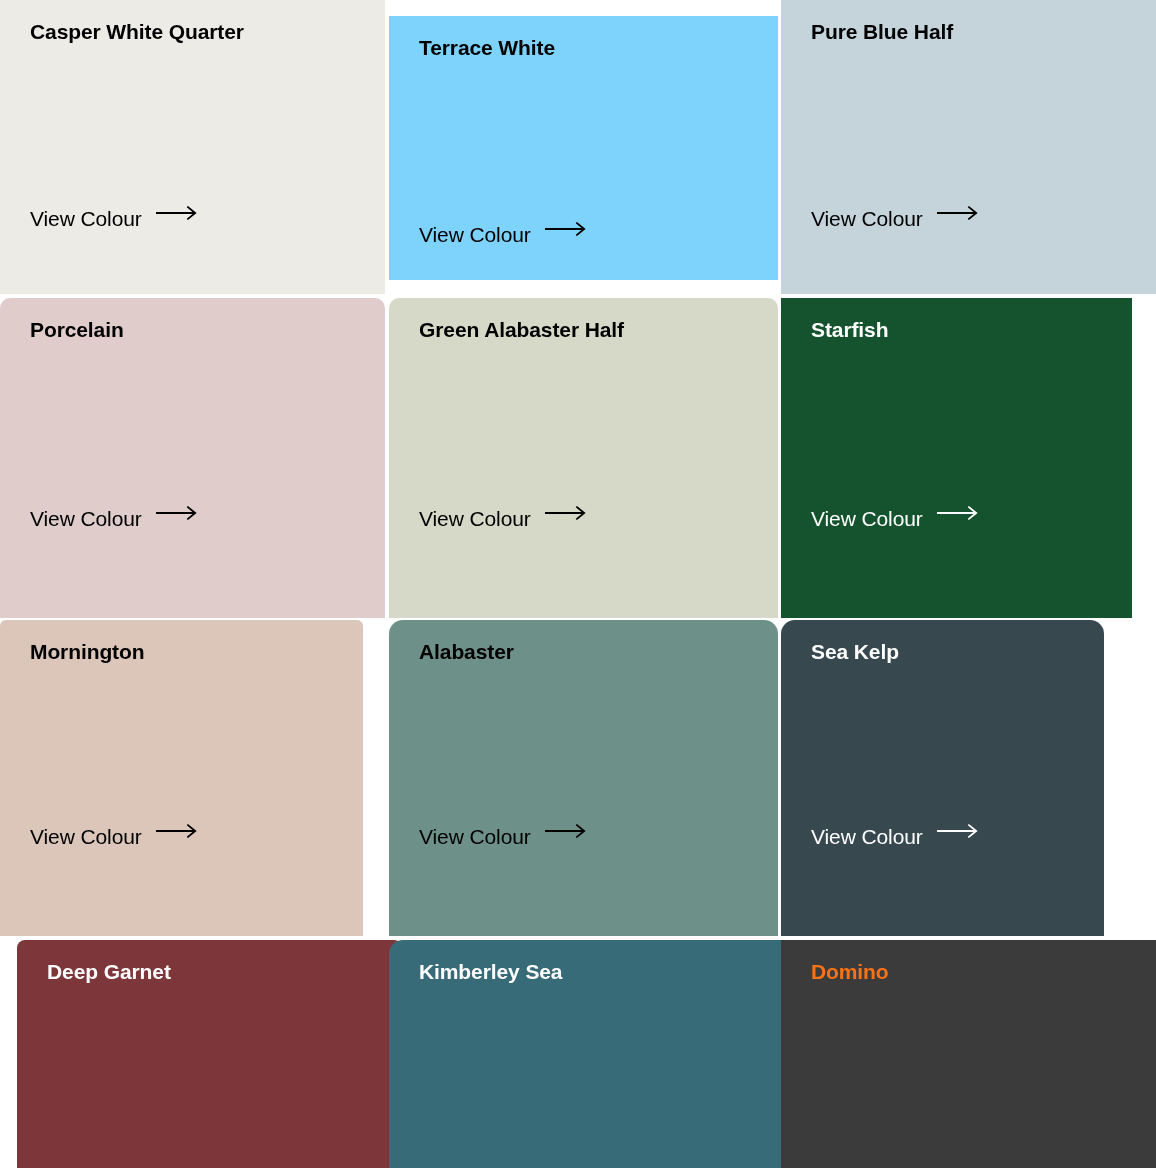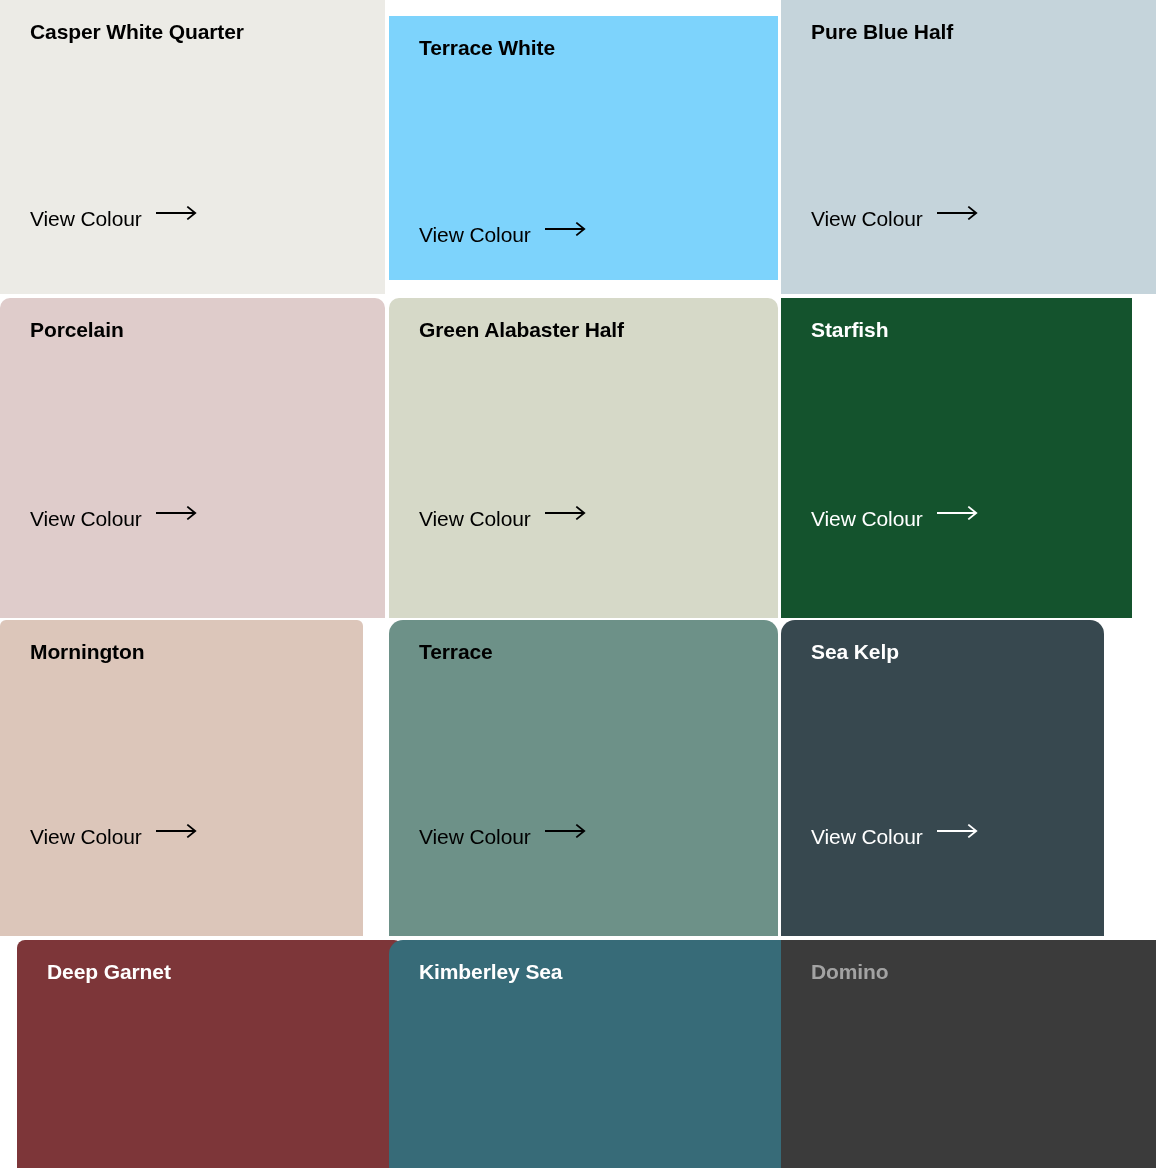--- a/index.html
+++ b/index.html
@@ -141,21 +141,21 @@
         <span class="view-colour-label">View Colour</span>
         <span class="arrow-icon">
           <svg viewBox="0 0 42 14" xmlns="http://www.w3.org/2000/svg" aria-hidden="true">
             <path d="M0 7 H38" stroke="currentColor" stroke-width="1.8" fill="none"></path>
             <path d="M32 1.2 L39.2 7 L32 12.8" stroke="currentColor" stroke-width="1.8" fill="none" stroke-linecap="square" stroke-linejoin="miter"></path>
           </svg>
         </span>
       </a>
     </div>
     <div class="swatch-card" style="left: 389px; top: 620px; width: 389px; height: 316px; background: rgb(109, 145, 136); color: rgb(0, 0, 0); border-radius: 14px 14px 0px 0px;">
-      <div class="swatch-name">Terrace</div>
+      <div class="swatch-name">Alabaster</div>
       <a class="view-colour-link" href="#" style="top: 204px; color: rgb(0, 0, 0);">
         <span class="view-colour-label">View Colour</span>
         <span class="arrow-icon">
           <svg viewBox="0 0 42 14" xmlns="http://www.w3.org/2000/svg" aria-hidden="true">
             <path d="M0 7 H38" stroke="currentColor" stroke-width="1.8" fill="none"></path>
             <path d="M32 1.2 L39.2 7 L32 12.8" stroke="currentColor" stroke-width="1.8" fill="none" stroke-linecap="square" stroke-linejoin="miter"></path>
           </svg>
         </span>
       </a>
     </div>
@@ -170,16 +170,16 @@
           </svg>
         </span>
       </a>
     </div>
     <div class="swatch-card" style="left: 17px; top: 940px; width: 385px; height: 228px; background: rgb(125, 54, 57); color: rgb(255, 255, 255); border-radius: 8px 8px 0px 0px;">
       <div class="swatch-name">Deep Garnet</div>
     </div>
     <div class="swatch-card" style="left: 389px; top: 940px; width: 455px; height: 228px; background: rgb(55, 107, 120); color: rgb(255, 255, 255); border-radius: 14px 14px 0px 0px;">
       <div class="swatch-name">Kimberley Sea</div>
     </div>
-    <div class="swatch-card" style="left: 781px; top: 940px; width: 375px; height: 228px; background: rgb(59, 59, 59); color: #a3a3a3; border-radius: 0px;">
+    <div class="swatch-card" style="left: 781px; top: 940px; width: 375px; height: 228px; background: rgb(59, 59, 59); color: #f97316; border-radius: 0px;">
       <div class="swatch-name">Domino</div>
     </div>
   </div>
 
 </body></html>

